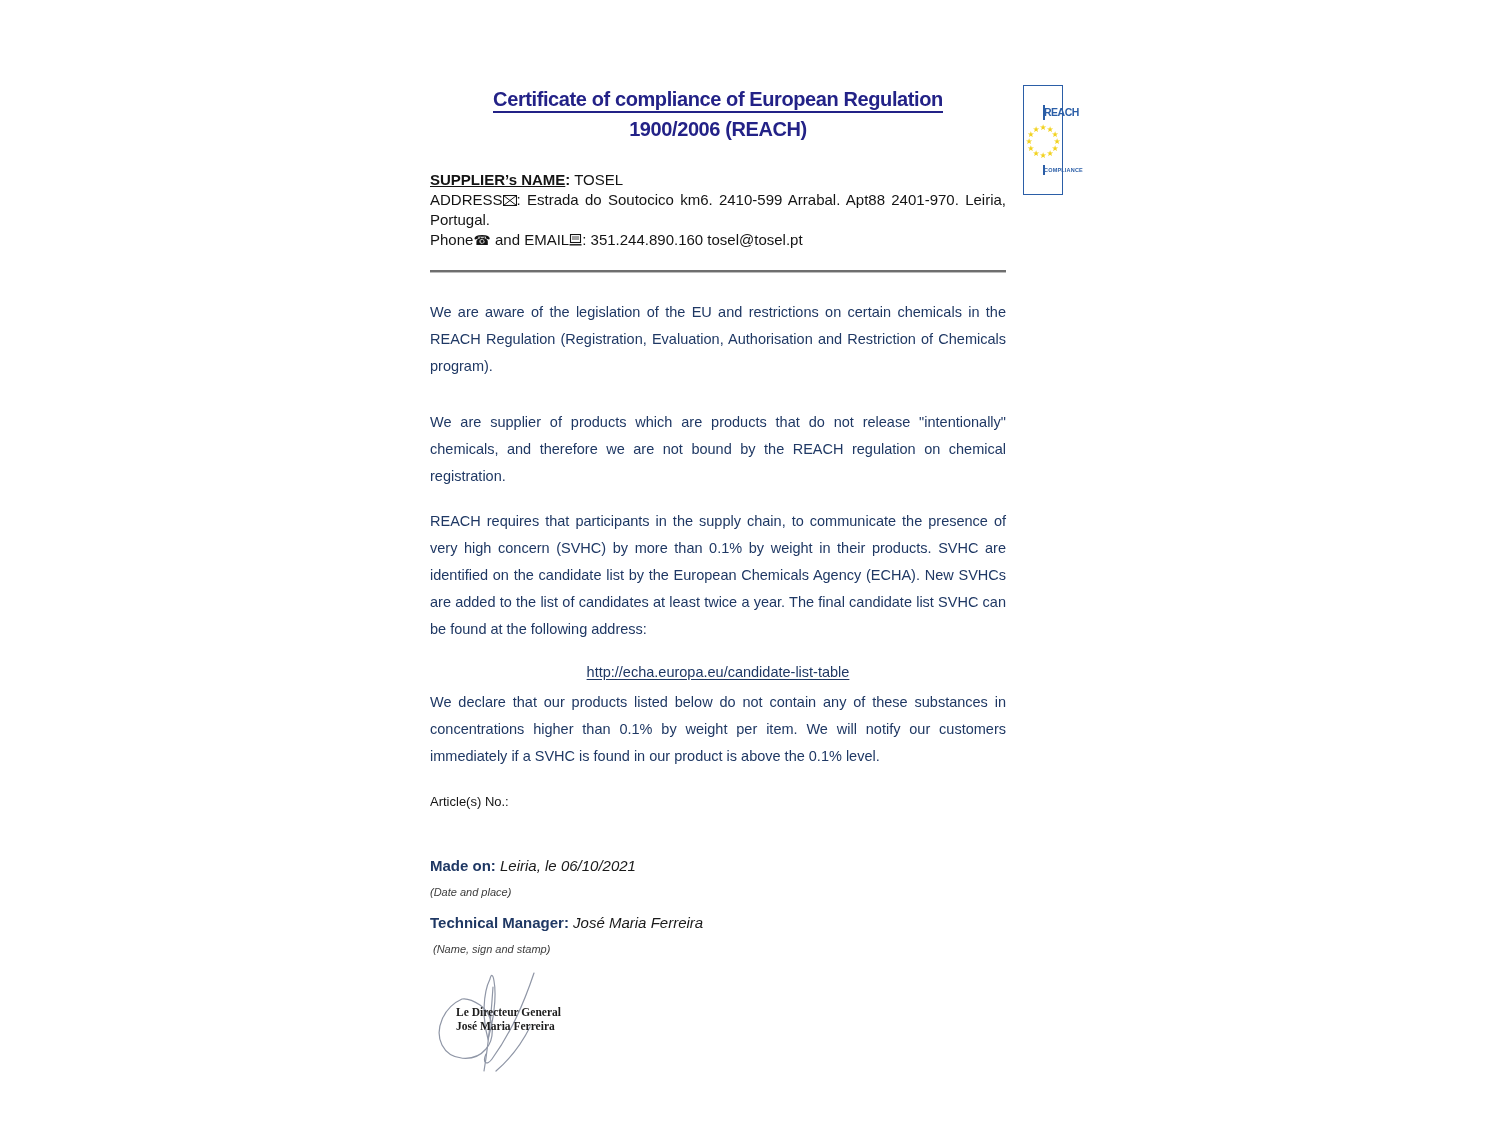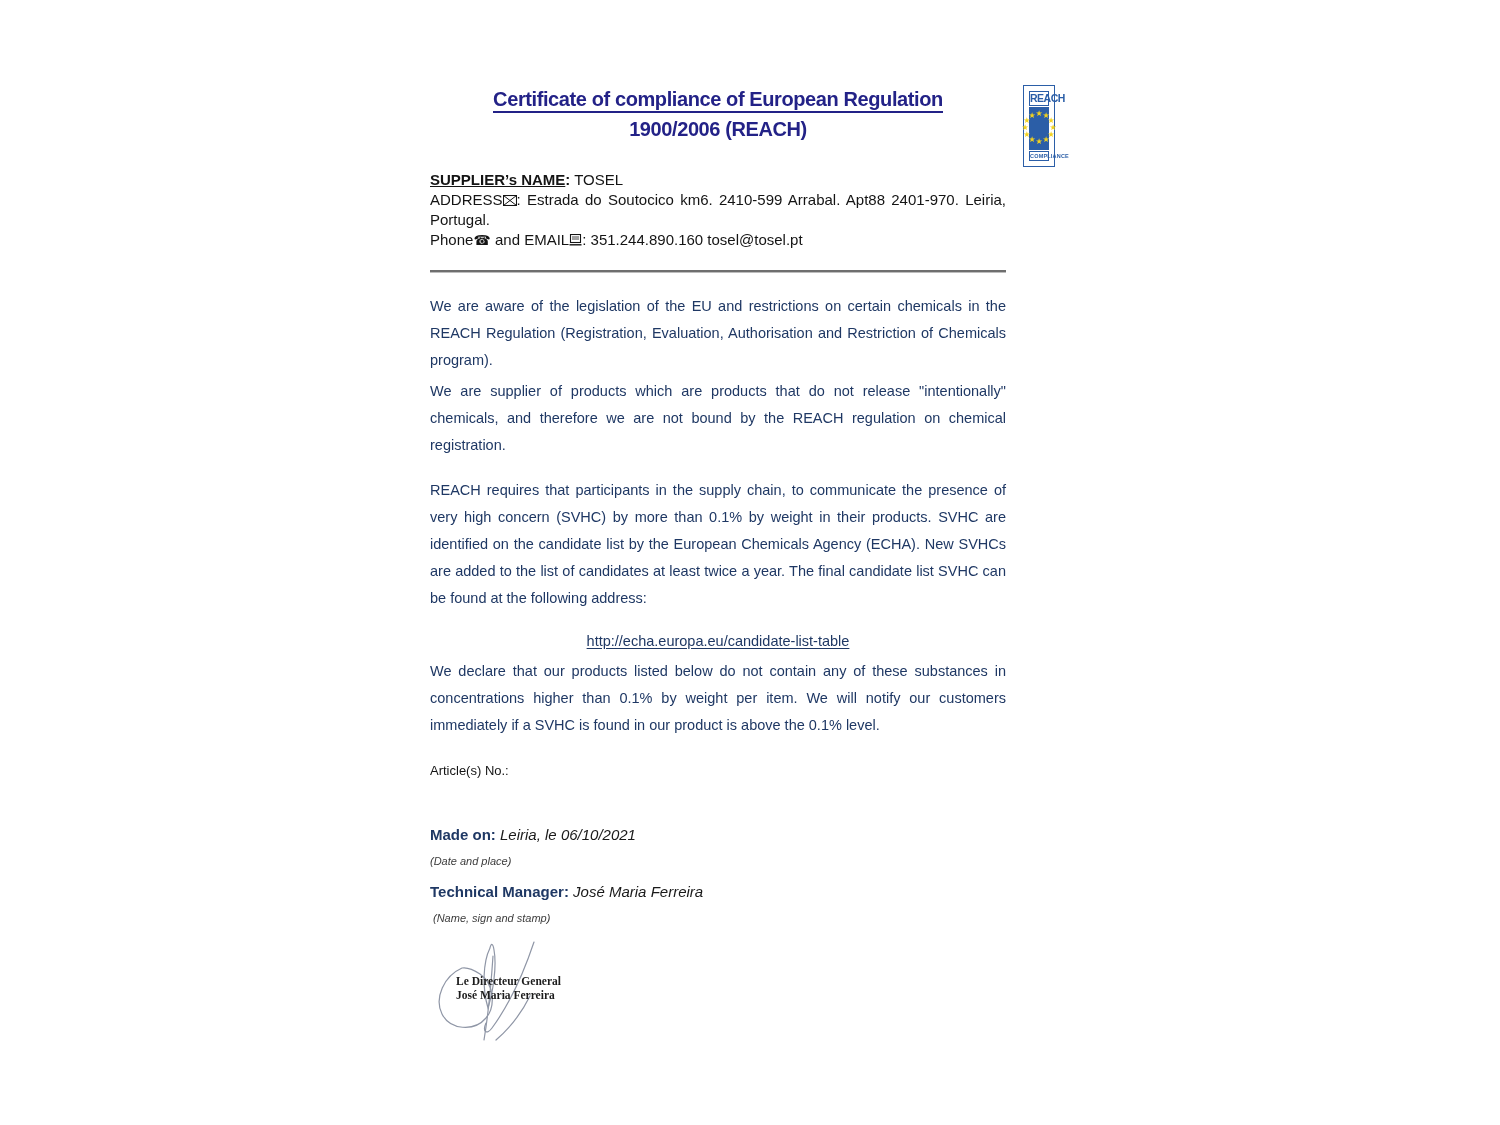--- a/index.html
+++ b/index.html
@@ -8,21 +8,21 @@
 
   .doc { position:absolute; left:430px; top:84px; width:576px; }
 
   
   .title { text-align:center; color:#232287; font-weight:bold; font-size:20px;
            line-height:30px; letter-spacing:-0.4px; }
   .title .u { border-bottom:2.5px solid #232287; padding-bottom:1px; }
 
   
   .logo { position:absolute; left:1023px; top:85px; width:32px;
-          border:1px solid #2b5ea7; background:#fff; padding:5px; }
+          border:1px solid #2b5ea7; background:#fff; padding:19px; }
   .logo-top { border:1px solid #2b5ea7; color:#2b5ea7; font-weight:bold;
               font-size:10.5px; line-height:13px; text-align:center;
               letter-spacing:-0.5px; }
   .logo-field { margin-top:1px; height:43px; background:#2b5ea7; position:relative; }
   .star-ring { position:absolute; left:50%; top:50%; width:0; height:0; }
   .star { position:absolute; left:-4px; top:-5px; width:8px; height:8px;
           color:#f2d21f; font-size:8px; line-height:8px; text-align:center; }
   .star:nth-child(1){transform:rotate(0deg) translateY(-14px) rotate(0deg);}
   .star:nth-child(2){transform:rotate(30deg) translateY(-14px) rotate(-30deg);}
   .star:nth-child(3){transform:rotate(60deg) translateY(-14px) rotate(-60deg);}
@@ -46,22 +46,22 @@
   .supplier .b { font-weight:bold; }
   .glyph { font-family:"DejaVu Sans", sans-serif; font-size:14px; }
   .mini-icon { display:inline-block; vertical-align:-1px; }
 
   
   .rule { margin-top:20px; height:3px;
           background:linear-gradient(to bottom, #6e6e6e 0 60%, #bdbdbd 60% 100%); }
 
   
   .para { color:#1f3864; font-size:14.5px; line-height:27px; text-align:justify; }
-  .p1 { margin-top:20px; }
-  .p2 { margin-top:4px; }
+  .p1 { margin-top:26px; }
+  .p2 { margin-top:29px; }
   .p3 { margin-top:18px; }
   .p4 { margin-top:8px; }
 
   .linkline { margin-top:20px; text-align:center; }
   .linkline a { color:#1f3864; font-size:14.5px; text-decoration:underline;
                 text-underline-offset:2px; }
 
   .articles { margin-top:24px; color:#141414; font-size:13px; }
 
   .made { margin-top:48px; font-size:15px; }

